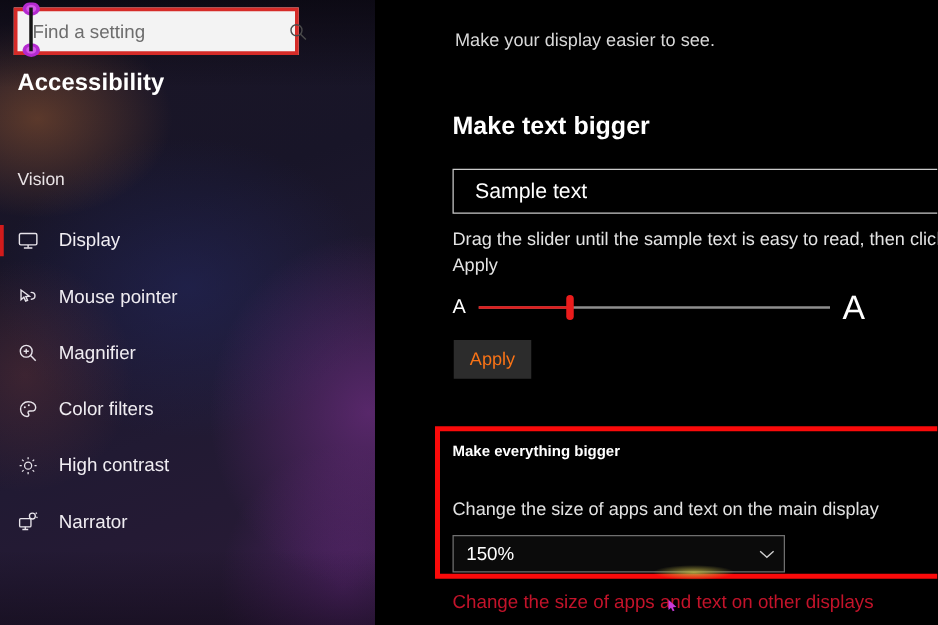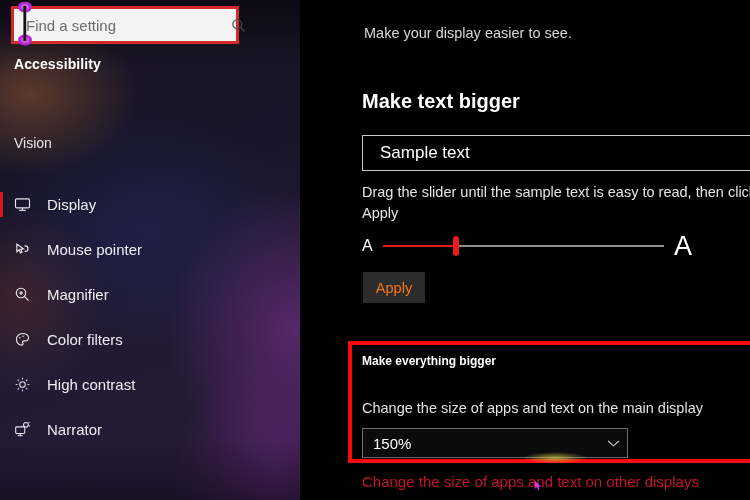--- a/index.html
+++ b/index.html
@@ -77,35 +77,35 @@
     position: absolute;
     left: 14px; top: 2px;
     width: 22px; height: 44px;
     z-index: 9;
     pointer-events: none;
   }
 
   .section-title {
     position: absolute;
     left: 14px; top: 56px;
-    font-size: 14px;
+    font-size: 19px;
     font-weight: bold;
     color: #ffffff;
     letter-spacing: 0.1px;
     z-index: 3;
   }
   .group-label {
     position: absolute;
     left: 14px; top: 135px;
     font-size: 14px;
     color: #e9e3e6;
     z-index: 3;
   }
 
-  #nav { position: absolute; left: 0; top: 182px; width: 356px; z-index: 3; }
+  #nav { position: absolute; left: 0; top: 170px; width: 356px; z-index: 3; }
 
   .nav-item {
     position: relative;
     display: flex;
     align-items: center;
     height: 45px;
     padding-left: 14px;
     cursor: default;
   }
   .nav-item .sel-bar {

